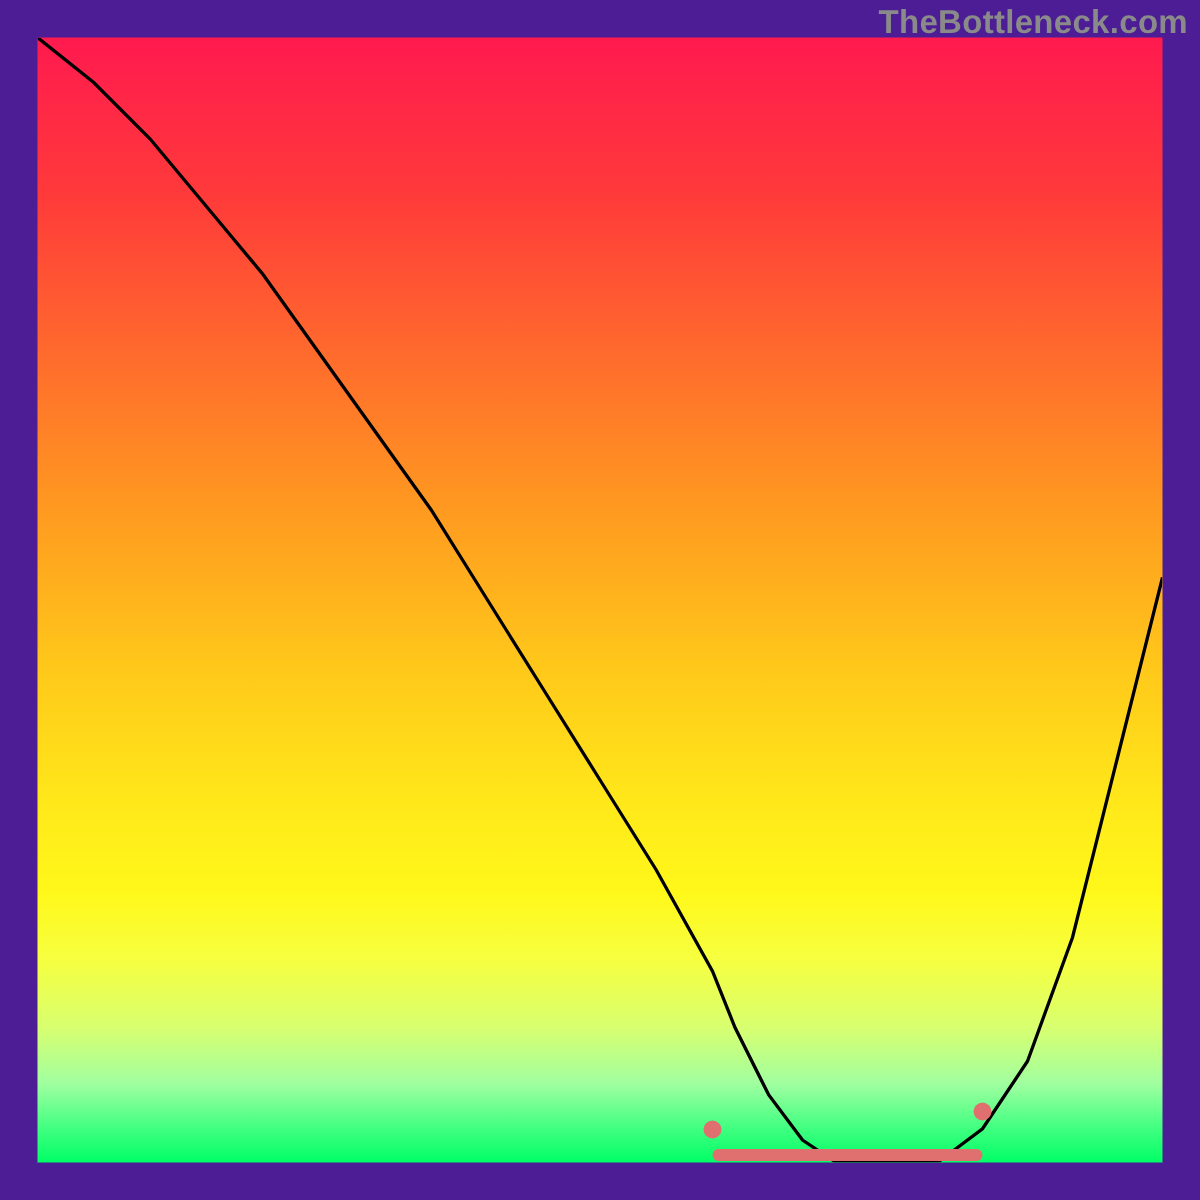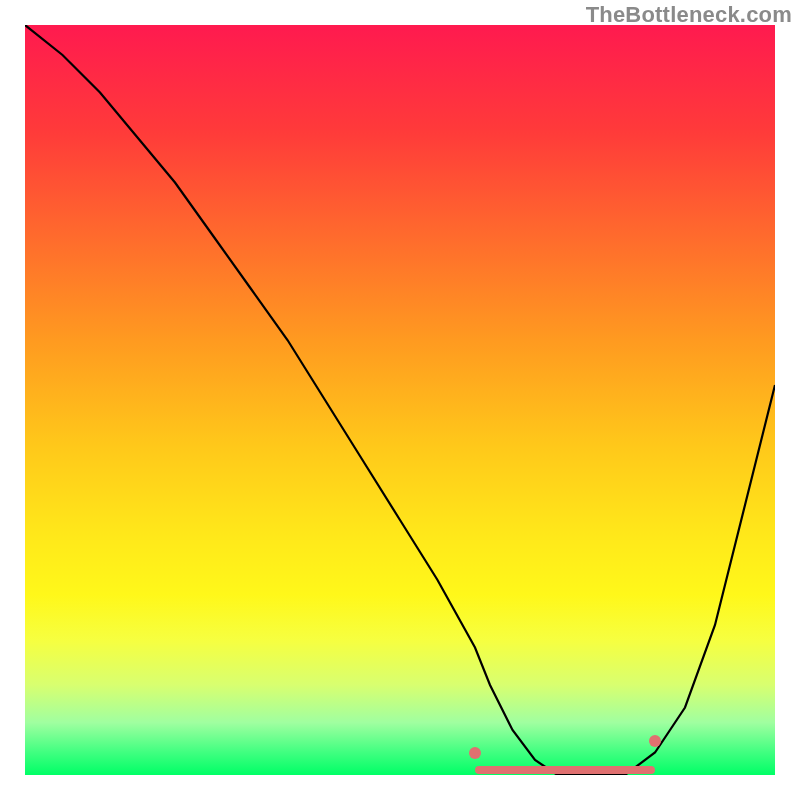--- a/index.html
+++ b/index.html
@@ -1,21 +1,21 @@
 <!DOCTYPE html>
 <html><head>
 <meta charset="utf-8">
 <style>
   * { margin: 0; padding: 0; box-sizing: border-box; }
   html, body { width: 800px; height: 800px; overflow: hidden; background: #000; }
   .frame {
     position: relative;
     width: 800px;
     height: 800px;
-    background: #ffffff;
+    background: #4c1d95;
   }
   .plot-area {
     position: absolute;
     left: 25px;
     top: 25px;
     width: 750px;
     height: 750px;
     background: linear-gradient(to bottom,
       #ff1a4f 0%,
       #ff3a3a 14%,

